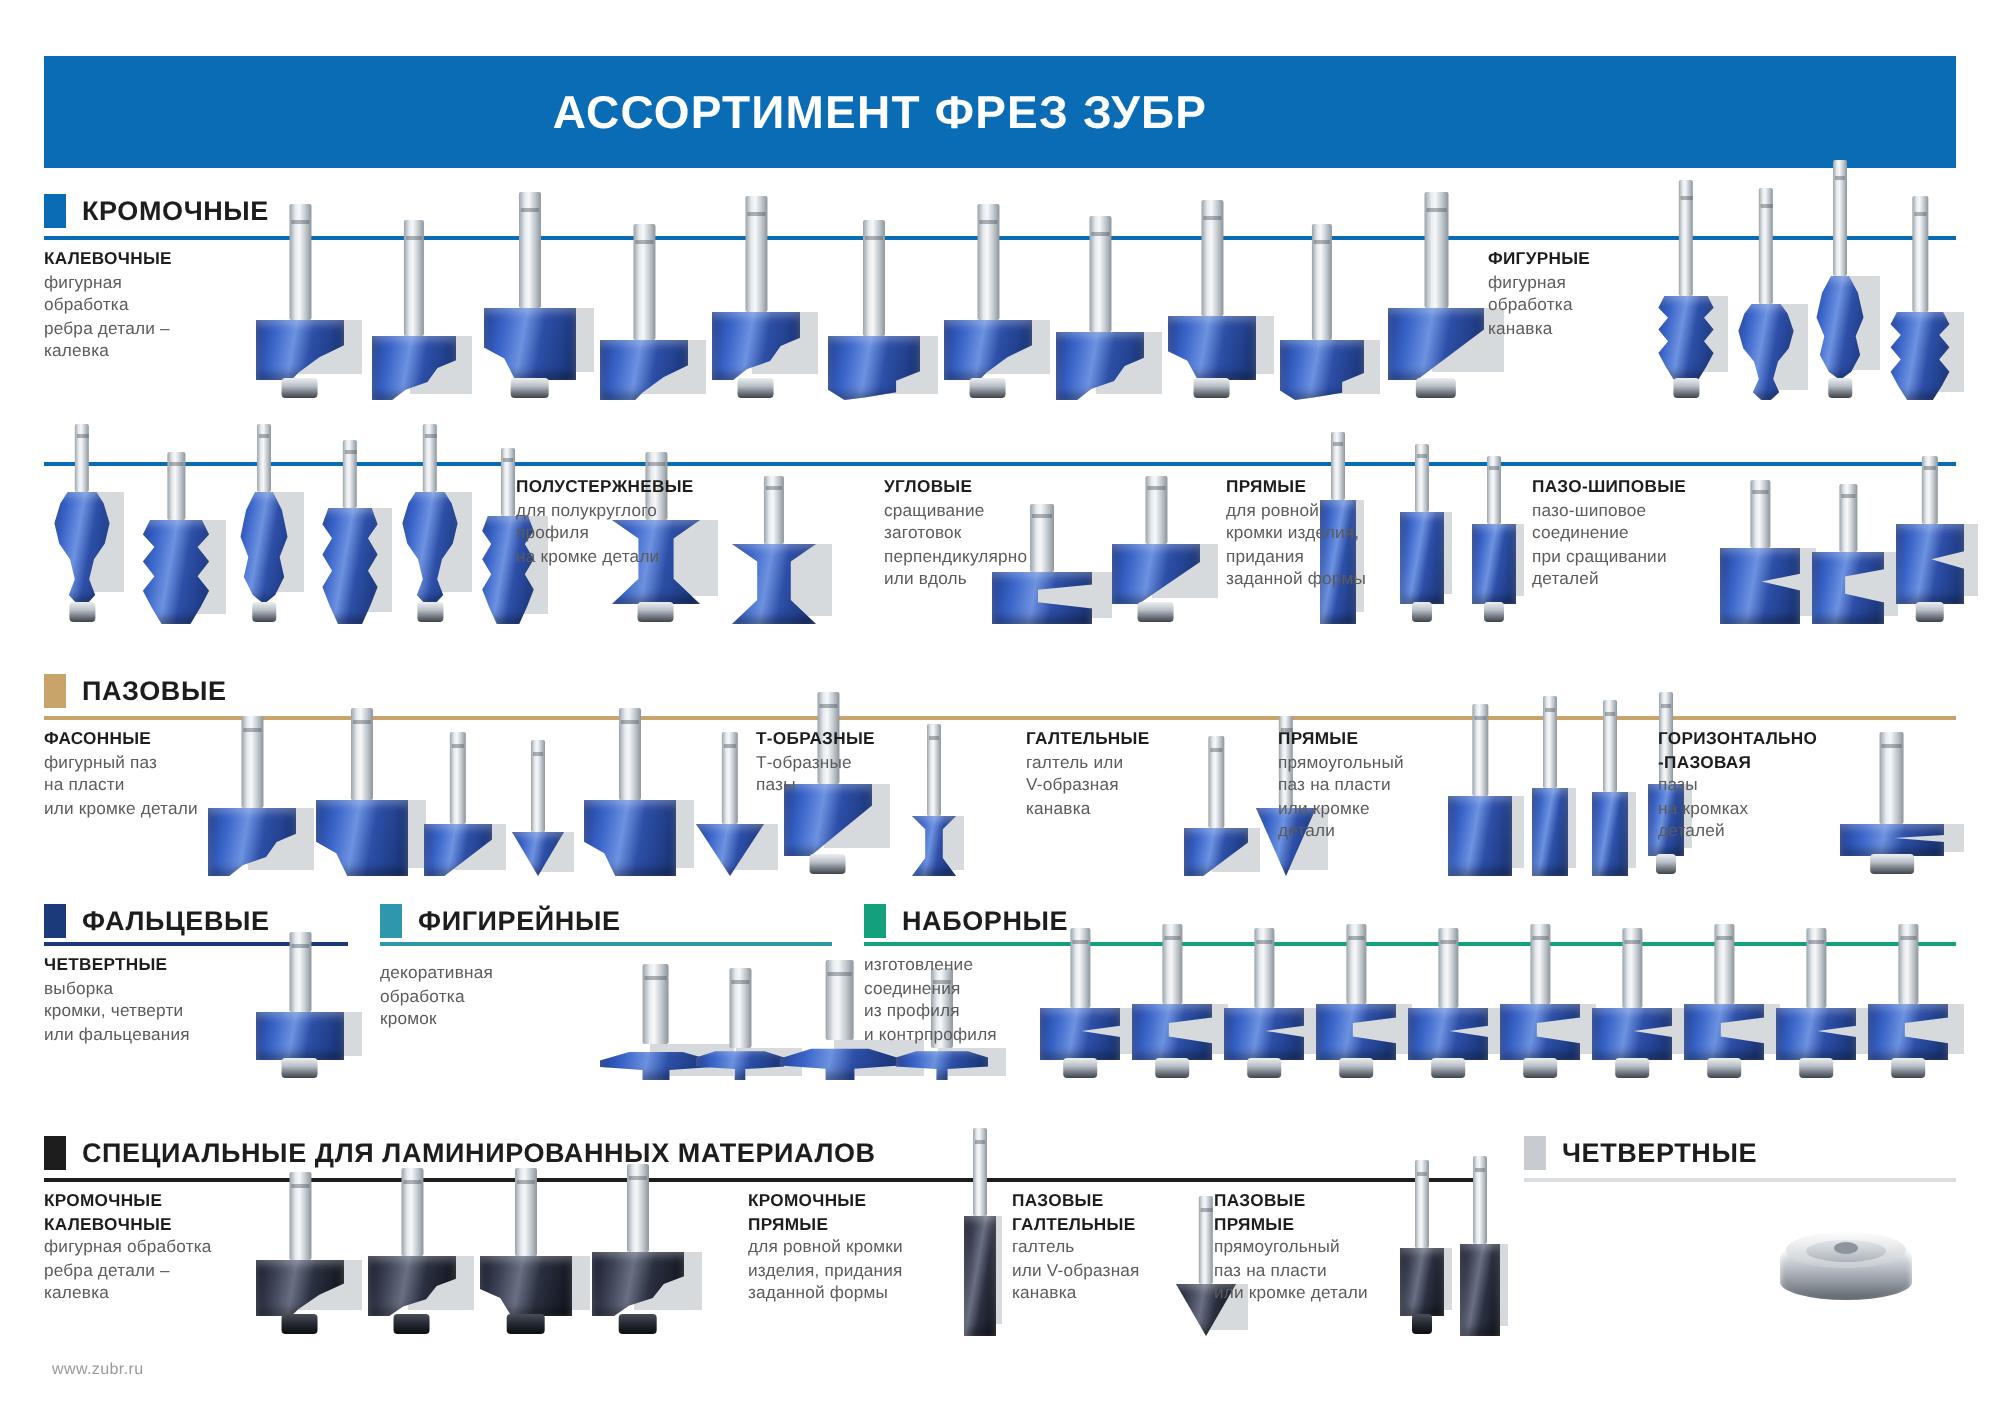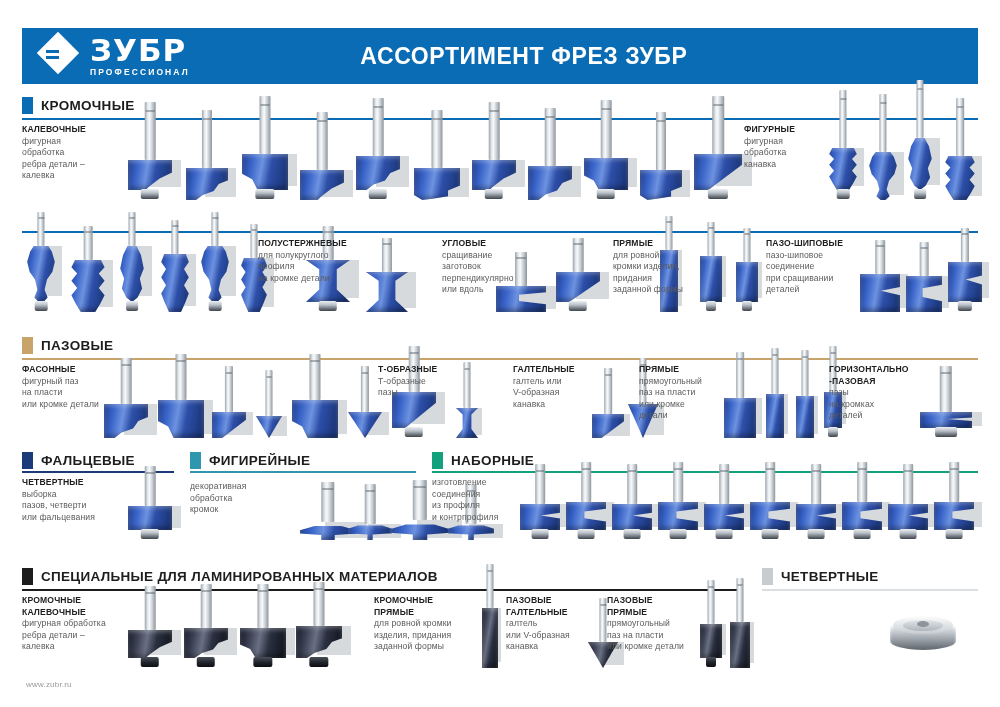--- a/index.html
+++ b/index.html
@@ -91,32 +91,20 @@
 
   
   .footer{position:absolute;left:26px;top:680px;font-size:8px;color:#9a9a9a;letter-spacing:.2px;}
 </style>
 </head>
 <body>
 
 <div class="page">
 
   <div class="header">
-    <div class="logo-wrap">
-      <div class="logo-mark">
-        <div class="diamond"></div>
-        <div class="bar b1"></div>
-        <div class="bar b2"></div>
-        <div class="tri"></div>
-      </div>
-      <div class="logo-text">
-        <div class="logo-zubr">ЗУБР</div>
-        <div class="logo-prof">ПРОФЕССИОНАЛ</div>
-      </div>
-    </div>
     <div class="header-title">АССОРТИМЕНТ ФРЕЗ ЗУБР</div>
   </div>
 
   <div class="sec-head" style="left:22px;top:96px;">
     <div class="sec-chip" style="background:#0a6cb4"></div>
     <div class="sec-title">КРОМОЧНЫЕ</div>
   </div>
   <div class="rule" style="left:22px;top:118px;width:956px;background:#0a6cb4"></div>
 
   <div class="tblock" style="left:22px;top:124px;width:96px;">
@@ -561,21 +549,21 @@
         <div class="shadow" style="left: 18px; top: 40px; width: 30px; height: 25.2px;"></div>
         <div class="shank" style="width: 9.6px; height: 40px; top: 0px;"></div>
         <div class="head" style="width: 40px; height: 28px; top: 40px; clip-path: polygon(0% 0%, 100% 0%, 100% 24%, 46% 34%, 46% 58%, 100% 70%, 100% 100%, 0% 100%);"></div>
         <div class="brg" style="width: 16.8px; height: 10px; top: 67px;"></div>
       </div>
     </div>
 
   <div class="tblock" style="left:22px;top:477px;width:100px;">
     <div class="hd">ЧЕТВЕРТНЫЕ</div>
     <div class="ln">выборка</div>
-    <div class="ln">пазов, четверти</div>
+    <div class="ln">кромки, четверти</div>
     <div class="ln">или фальцевания</div>
   </div>
   <div class="tblock" style="left:190px;top:481px;width:92px;">
     <div class="ln">декоративная</div>
     <div class="ln">обработка</div>
     <div class="ln">кромок</div>
   </div>
   <div class="tblock" style="left:432px;top:477px;width:92px;">
     <div class="ln">изготовление</div>
     <div class="ln">соединения</div>

